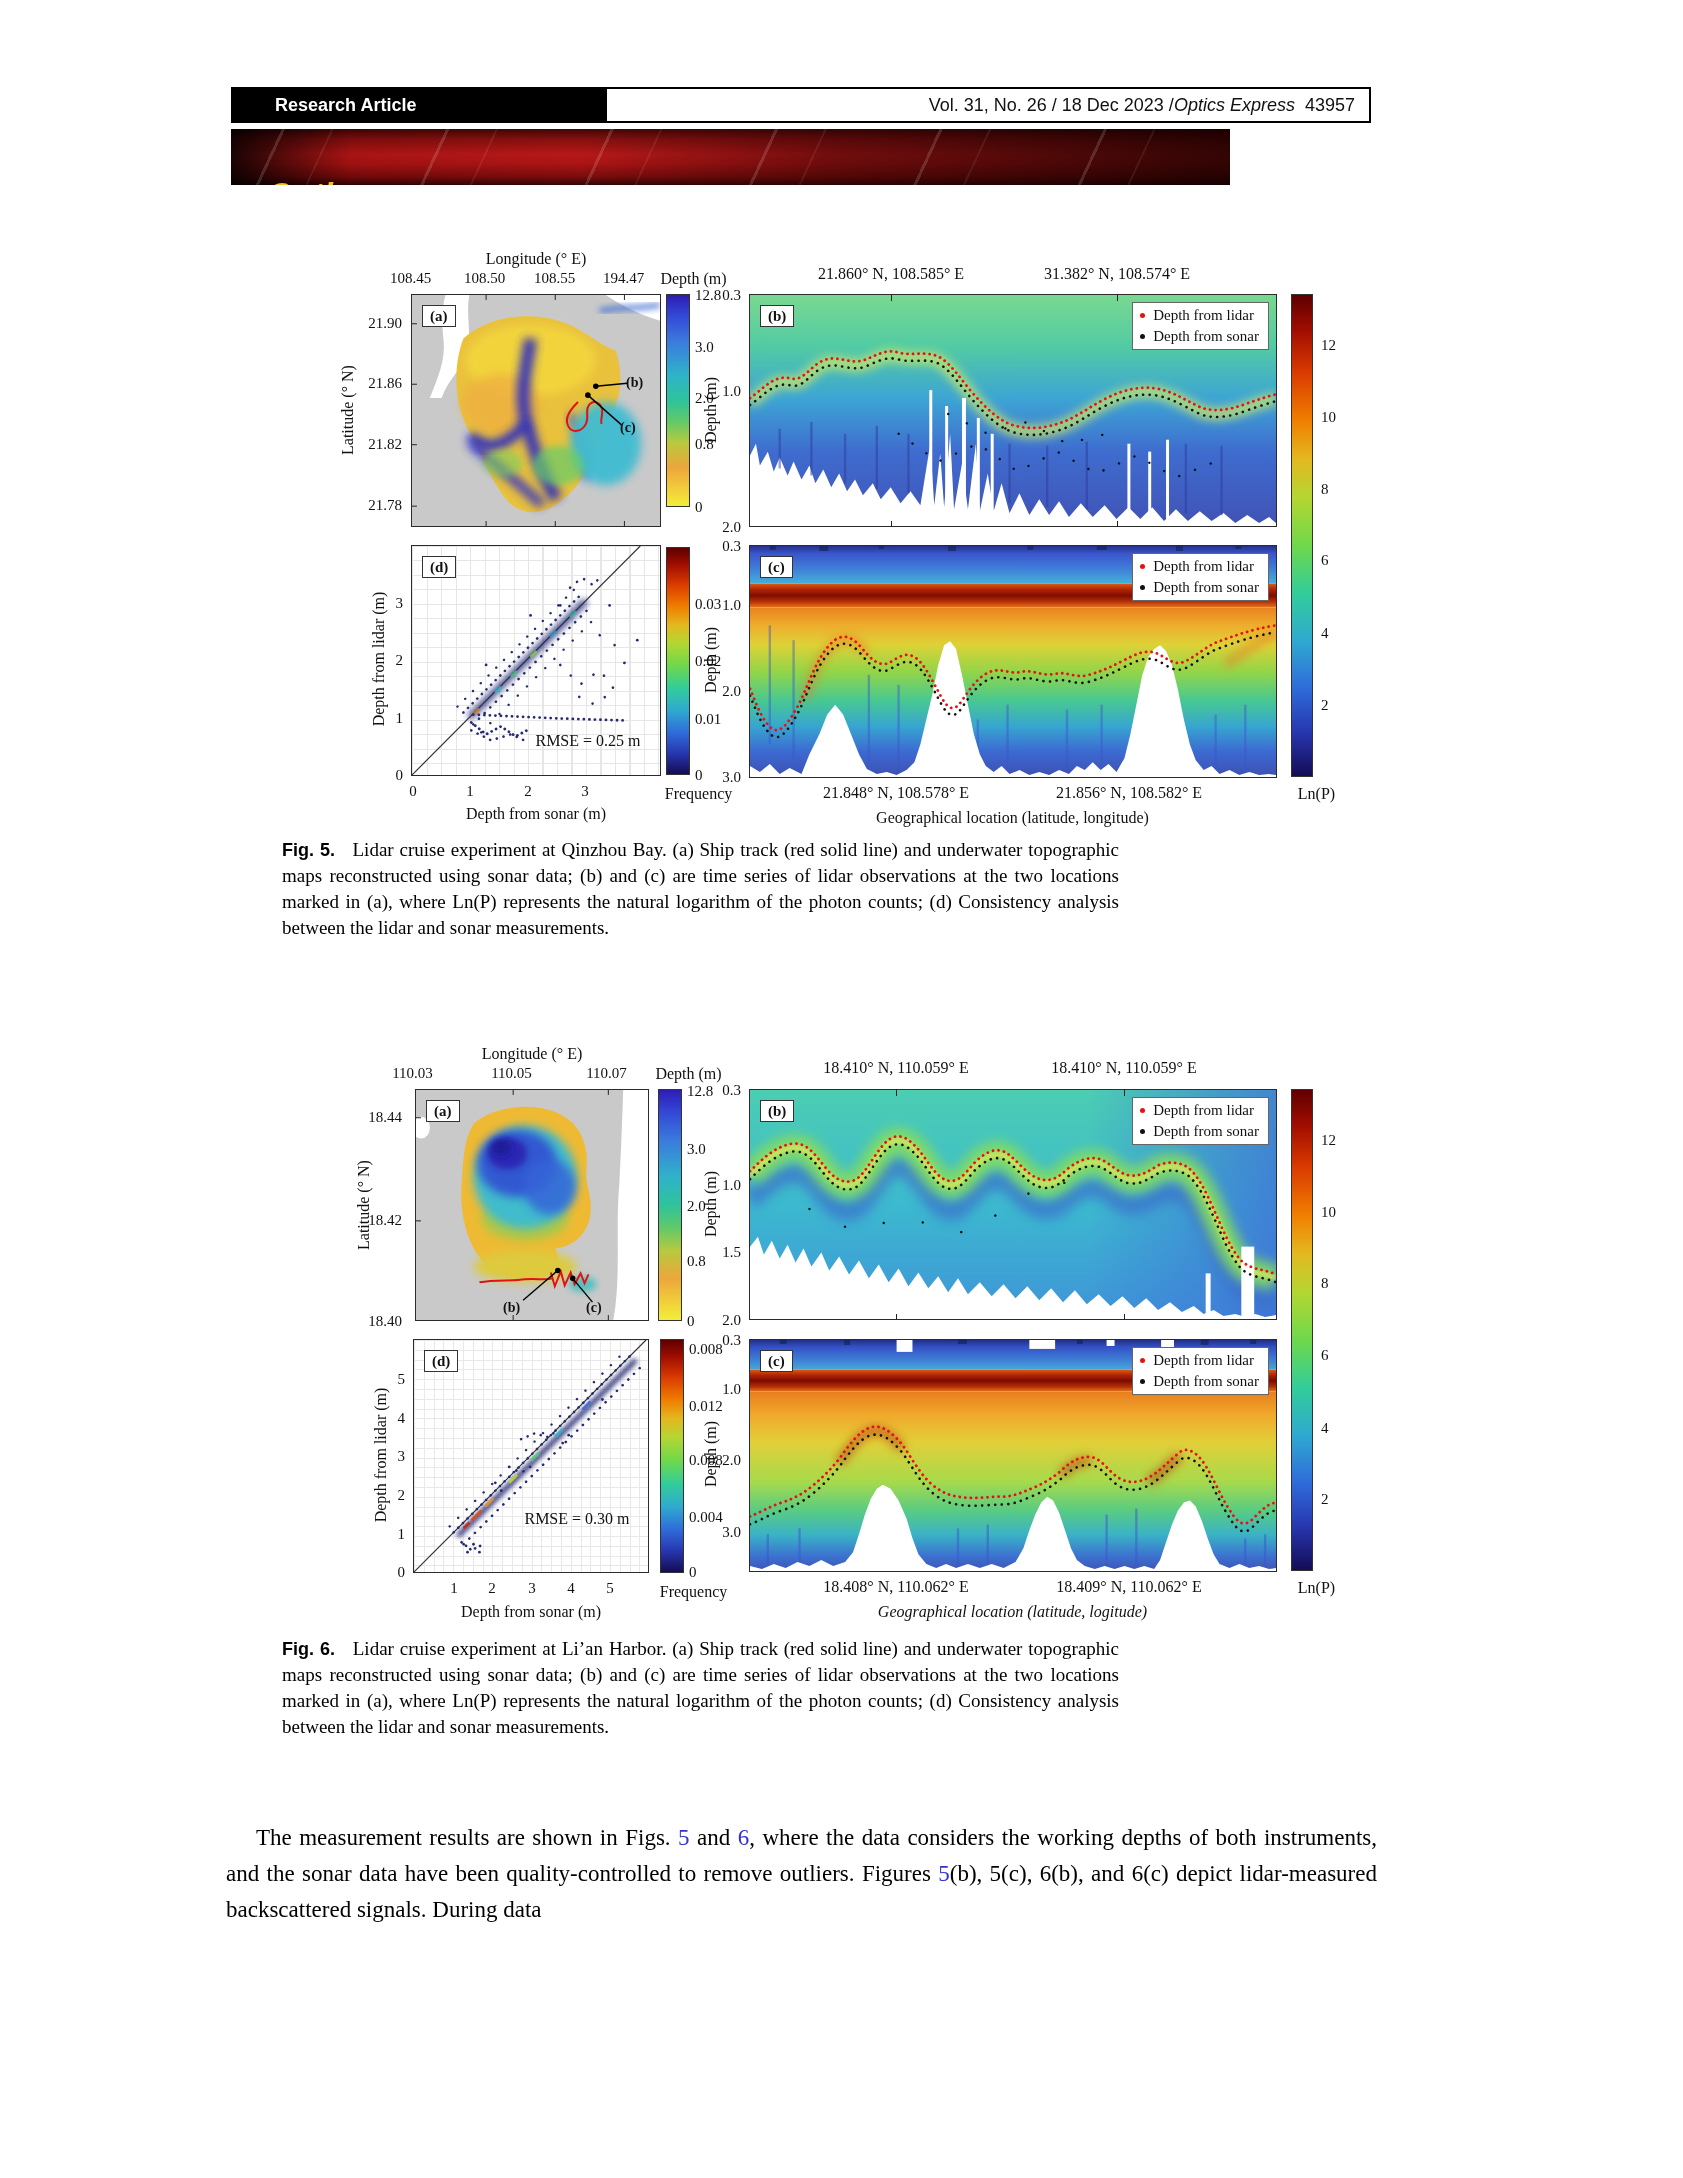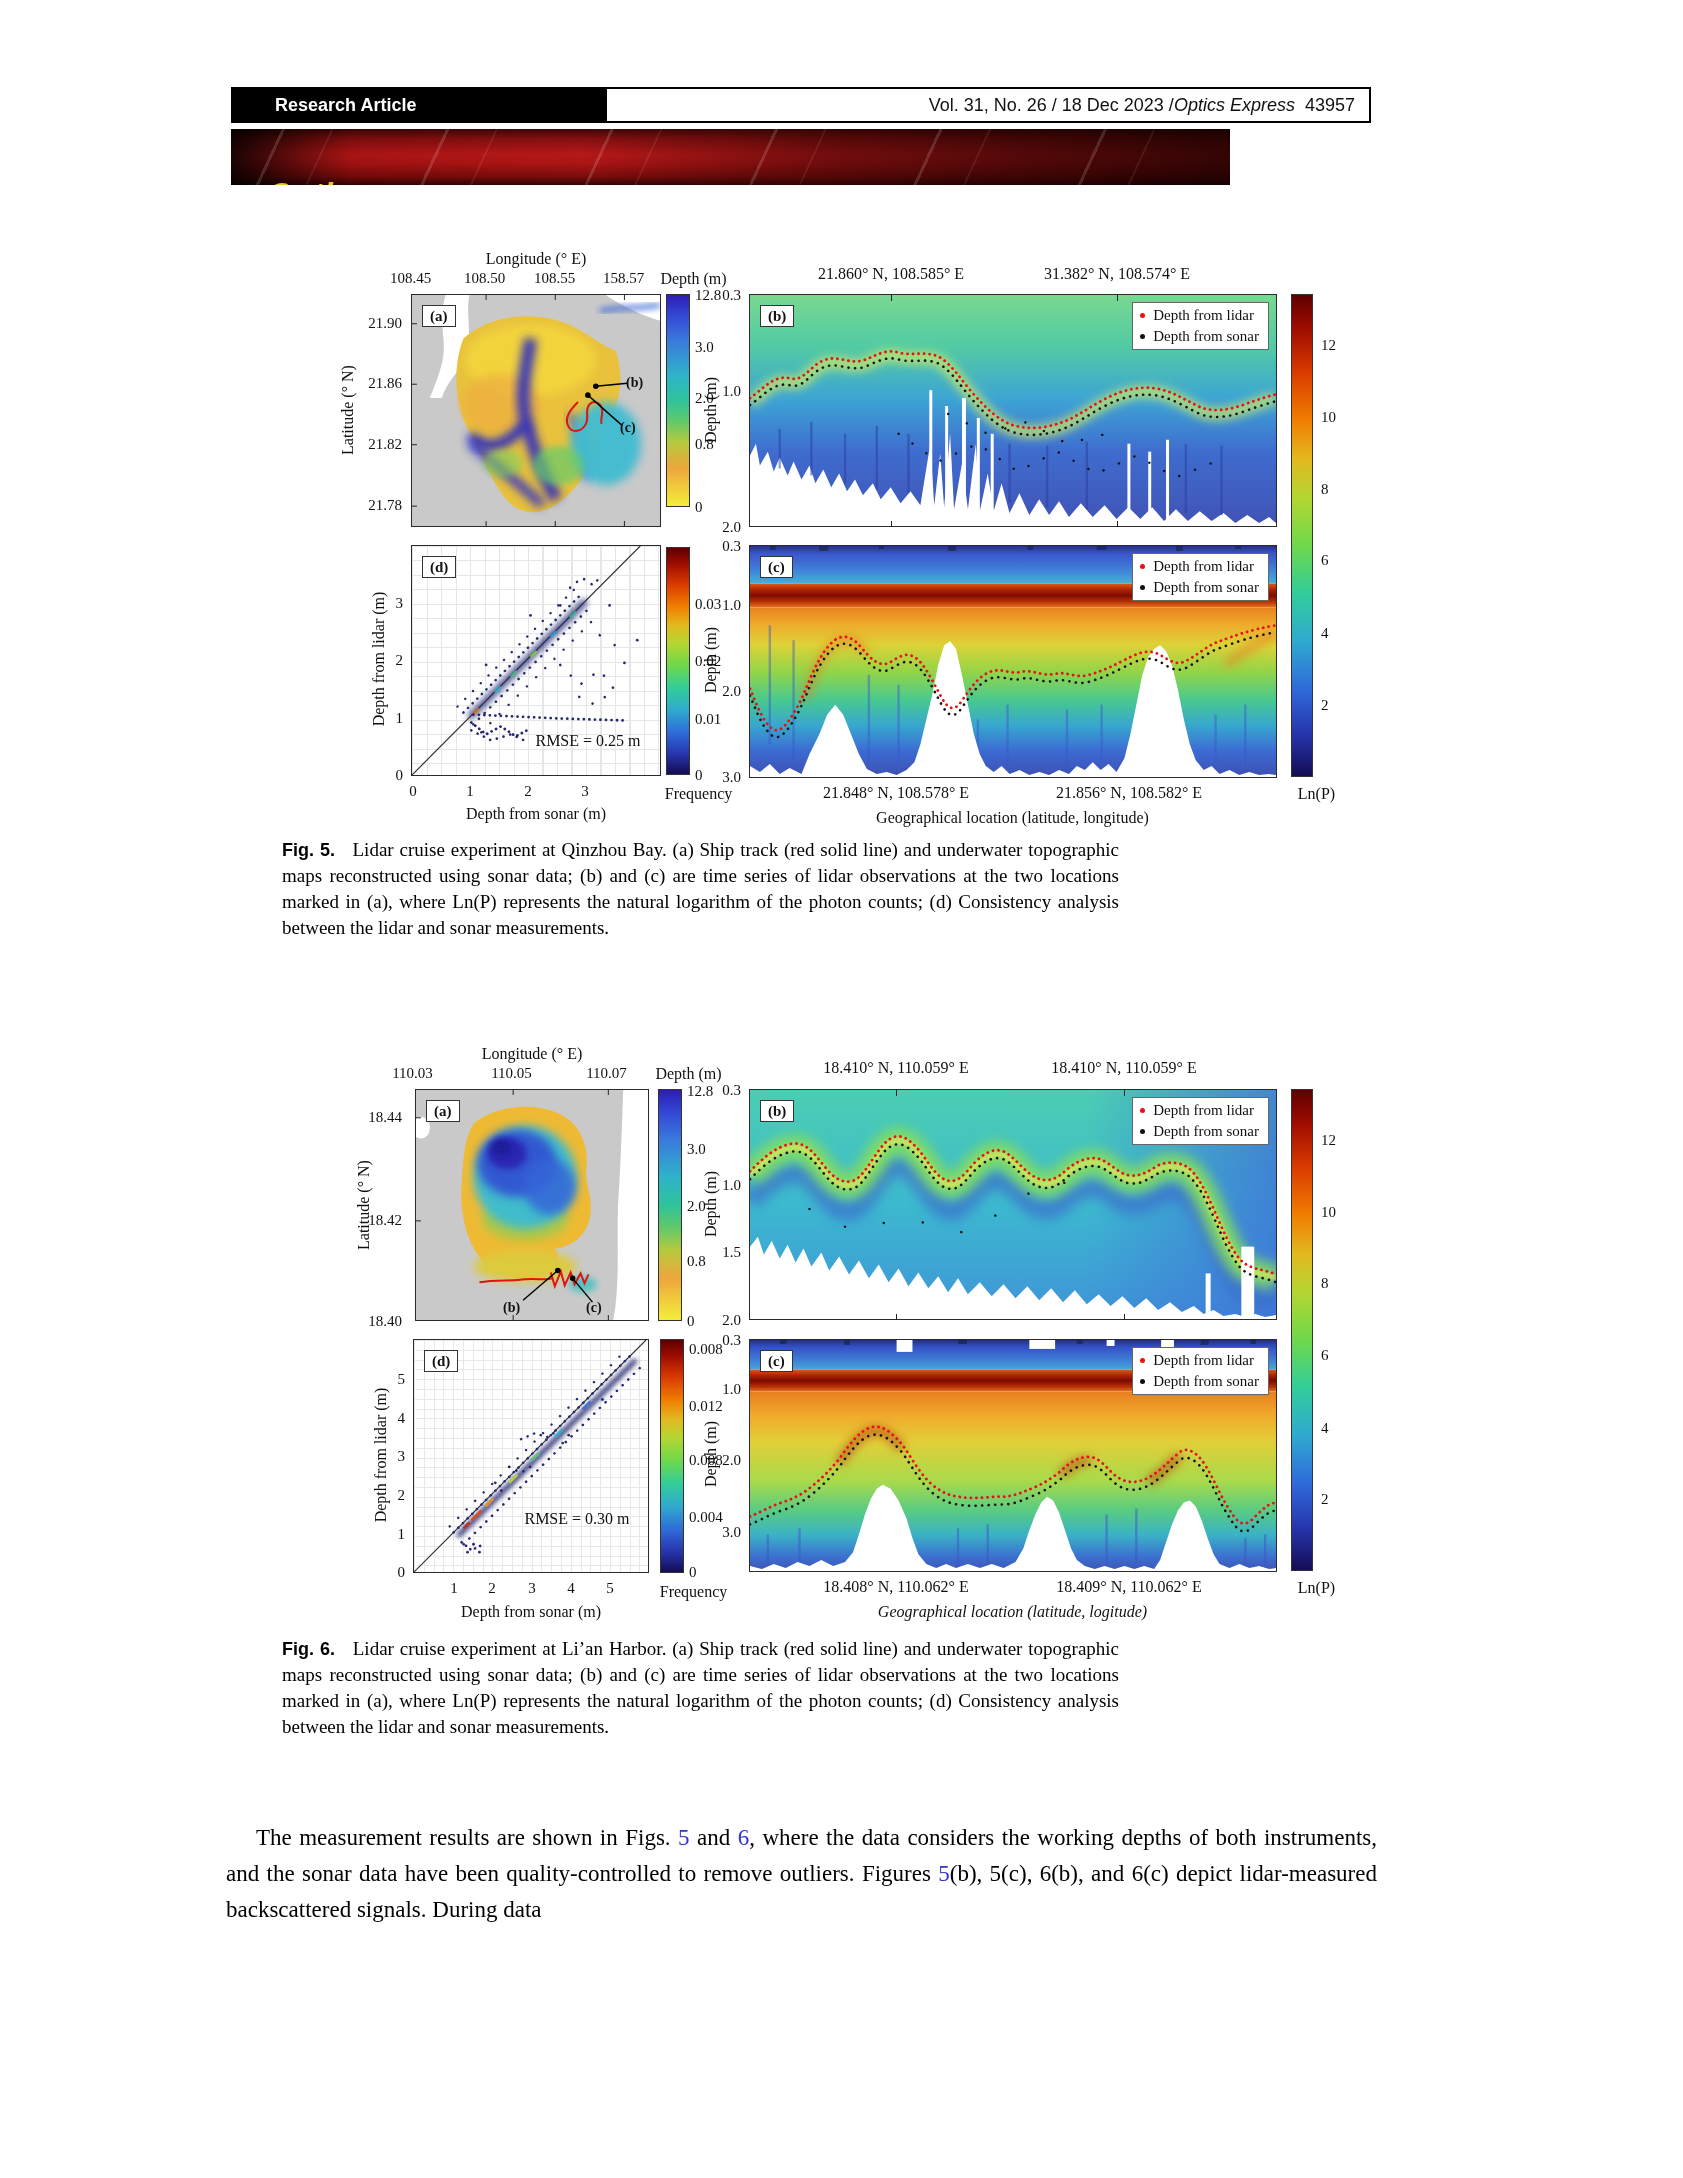--- a/index.html
+++ b/index.html
@@ -71,21 +71,21 @@
     <div id="logo">
       <span class="op">Optics</span>
       <span class="ex">EXPRESS</span>
     </div>
   </div>
 
   <div class="axlab" style="left:437px;top:249px;width:198px;">Longitude (° E)</div>
   <div class="tick" style="left:381px;top:269px;width:59px;">108.45</div>
   <div class="tick" style="left:455px;top:269px;width:59px;">108.50</div>
   <div class="tick" style="left:525px;top:269px;width:59px;">108.55</div>
-  <div class="tick" style="left:594px;top:269px;width:59px;">158.57</div>
+  <div class="tick" style="left:594px;top:269px;width:59px;">194.47</div>
   <div class="axlab" style="left:644px;top:269px;width:99px;">Depth (m)</div>
   <div class="axlab rot" style="left:269px;top:400px;width:158px;">Latitude (° N)</div>
   <div class="tick tickr" style="left:351px;top:314px;width:51px;">21.90</div>
   <div class="tick tickr" style="left:351px;top:374px;width:51px;">21.86</div>
   <div class="tick tickr" style="left:351px;top:435px;width:51px;">21.82</div>
   <div class="tick tickr" style="left:351px;top:496px;width:51px;">21.78</div>
 
   <div class="panel" style="left:411px;top:294px;width:250px;height:233px;">
     <svg class="fill" viewBox="0 0 251 233" preserveAspectRatio="none">
       <defs>

